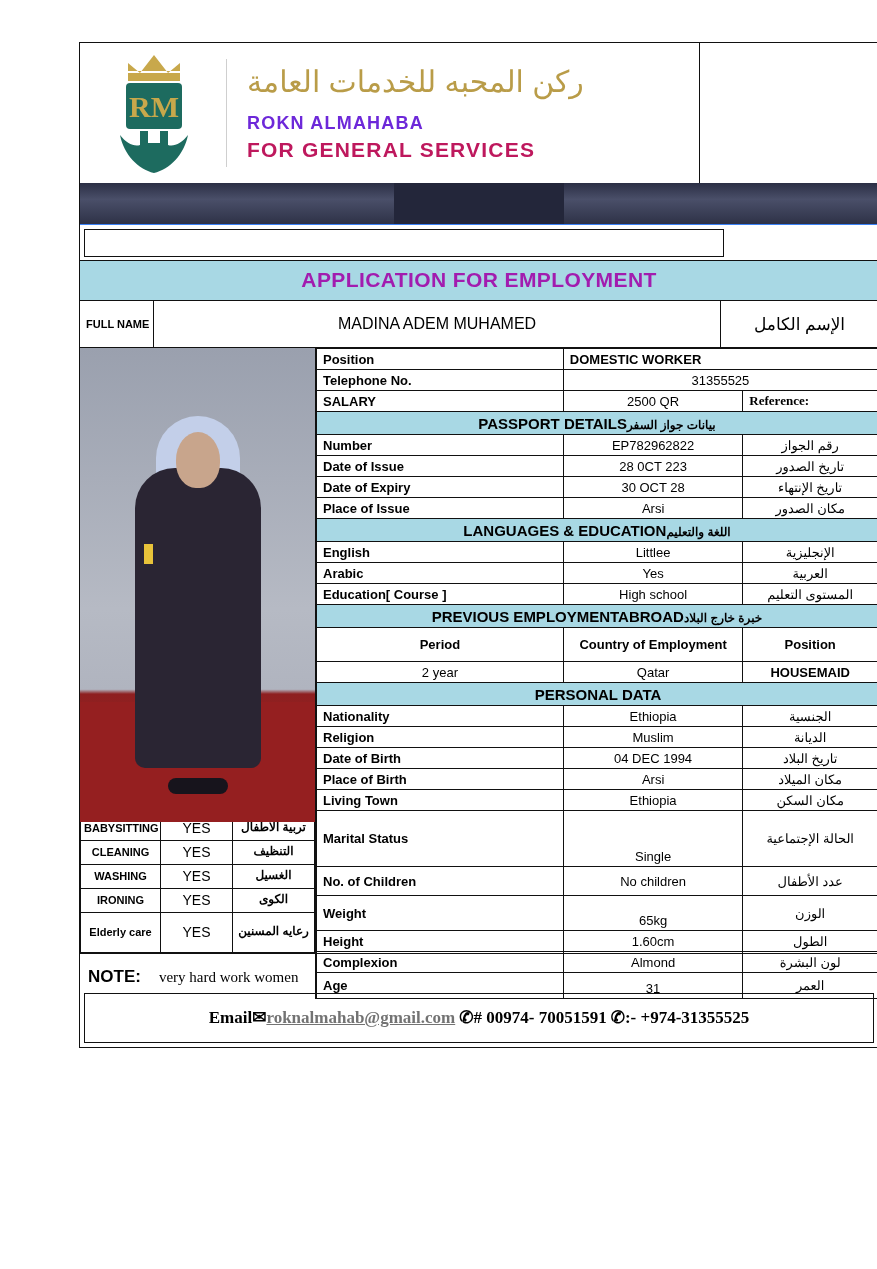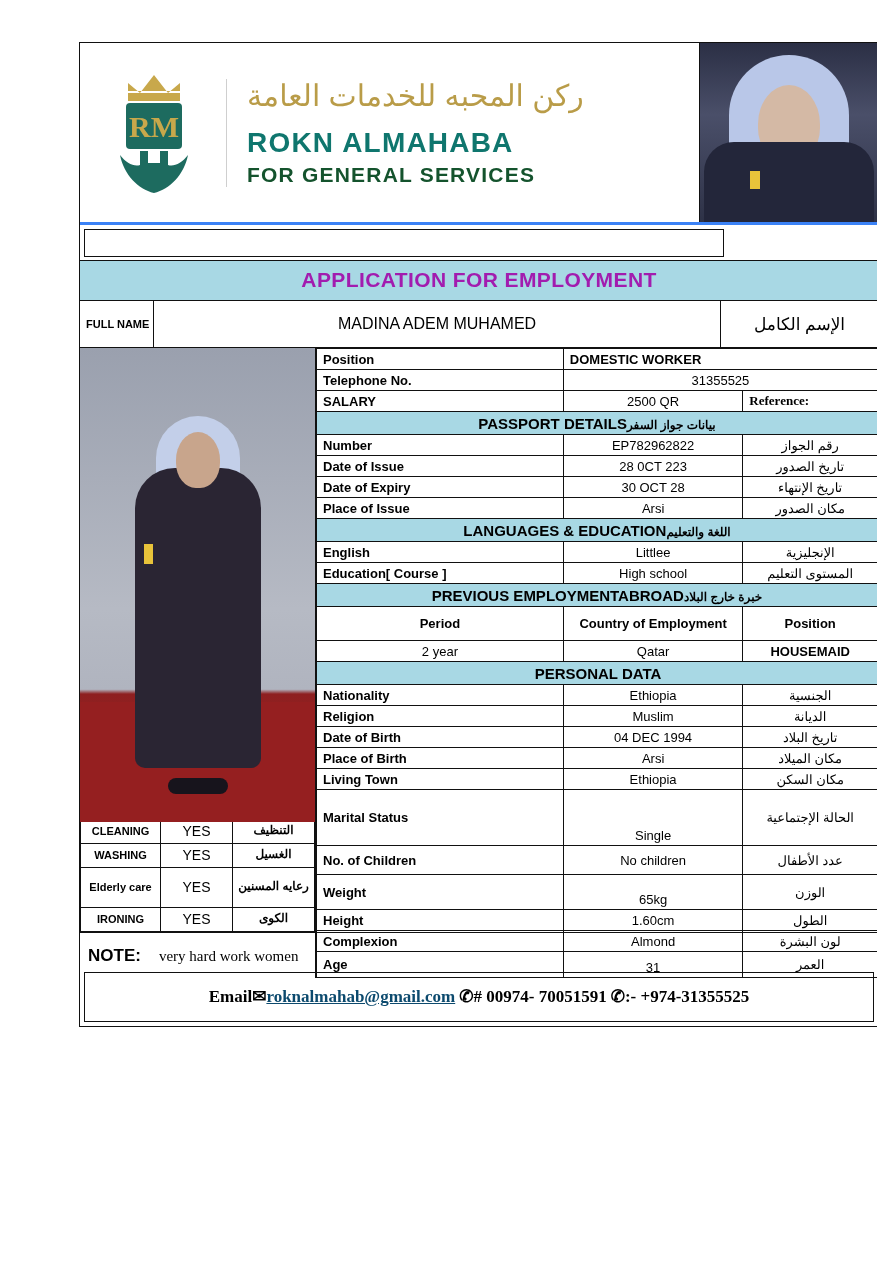--- a/index.html
+++ b/index.html
@@ -21,22 +21,23 @@
     top: 42px;
     width: 800px;
     background: #ffffff;
     border: 1px solid #111;
     box-sizing: border-box;
   }
   
   .header {
     display: flex;
     height: 182px;
-    border-bottom: 3px solid #3b82f6;
-    box-sizing: border-box;
+    border-bottom: 1px solid #3b82f6;
+    box-sizing: border-box;
+    flex-direction: column;
   }
   .logo-block {
     width: 620px;
     display: flex;
     align-items: center;
     box-sizing: border-box;
     border-right: 1px solid #111;
   }
   .logo-mark {
     width: 120px;
@@ -54,27 +55,27 @@
   .logo-text { padding-left: 2px; }
   .logo-ar {
     color: #b99c48;
     font-size: 30px;
     direction: rtl;
     text-align: right;
     letter-spacing: 0px;
     margin-bottom: 14px;
   }
   .logo-en1 {
-    color: #0f766e;
-    font-size: 28px;
+    color: #6d28d9;
+    font-size: 18px;
     font-weight: bold;
     letter-spacing: 1.2px;
   }
   .logo-en2 {
-    color: #14532d;
+    color: #be185d;
     font-size: 21px;
     font-weight: bold;
     letter-spacing: 1.2px;
     margin-top: 4px;
   }
   .photo-top {
     flex: 1;
     background: linear-gradient(180deg,#2b2f45 0%,#4a4f69 40%,#2e3247 100%);
     position: relative;
     overflow: hidden;
@@ -297,21 +298,21 @@
     border: 1px solid #111;
     height: 48px;
     display: flex;
     align-items: center;
     justify-content: center;
     font-family: "Liberation Serif", serif;
     font-size: 17px;
     font-weight: bold;
   }
   .footer-box .link {
-    color: #0c4a6e;
+    color: #737373;
     text-decoration: underline;
   }
   .footer-box .em { font-weight: bold; }
   .sp { display: inline-block; width: 4px; }
 </style>
 </head>
 <body>
 
 <div class="page">
   <div class="sheet">
@@ -419,20 +420,25 @@
               <td colspan="3">
                 <span>LANGUAGES &amp; EDUCATION</span><span class="ar-inline">اللغة والتعليم</span>
               </td>
             </tr>
             <tr>
               <td class="lbl">English</td>
               <td class="val">Littlee</td>
               <td class="ar">الإنجليزية</td>
             </tr>
             <tr>
+              <td class="lbl">Arabic</td>
+              <td class="val">Yes</td>
+              <td class="ar">العربية</td>
+            </tr>
+            <tr>
               <td class="lbl">Education[ Course ]</td>
               <td class="val">High school</td>
               <td class="ar">المستوى التعليم</td>
             </tr>
 
             <tr class="band">
               <td colspan="3">
                 <span>PREVIOUS EMPLOYMENTABROAD</span><span class="ar-inline">خبرة خارج البلاد</span>
               </td>
             </tr>
@@ -532,28 +538,28 @@
               <td class="sk-name">CLEANING</td>
               <td class="sk-val">YES</td>
               <td class="sk-ar">التنظيف</td>
             </tr>
             <tr>
               <td class="sk-name">WASHING</td>
               <td class="sk-val">YES</td>
               <td class="sk-ar">الغسيل</td>
             </tr>
             <tr>
+              <td class="sk-name">IRONING</td>
+              <td class="sk-val">YES</td>
+              <td class="sk-ar">الكوى</td>
+            </tr>
+            <tr>
               <td class="sk-name" style="height:40px">Elderly care</td>
               <td class="sk-val">YES</td>
               <td class="sk-ar">رعايه المسنين</td>
-            </tr>
-            <tr>
-              <td class="sk-name">IRONING</td>
-              <td class="sk-val">YES</td>
-              <td class="sk-ar">الكوى</td>
             </tr>
           </tbody>
         </table>
       </div>
       <div style="flex:1"></div>
     </div>
 
     <div style="display:flex;">
       <div style="width:236px;flex:none;"></div>
     </div>

